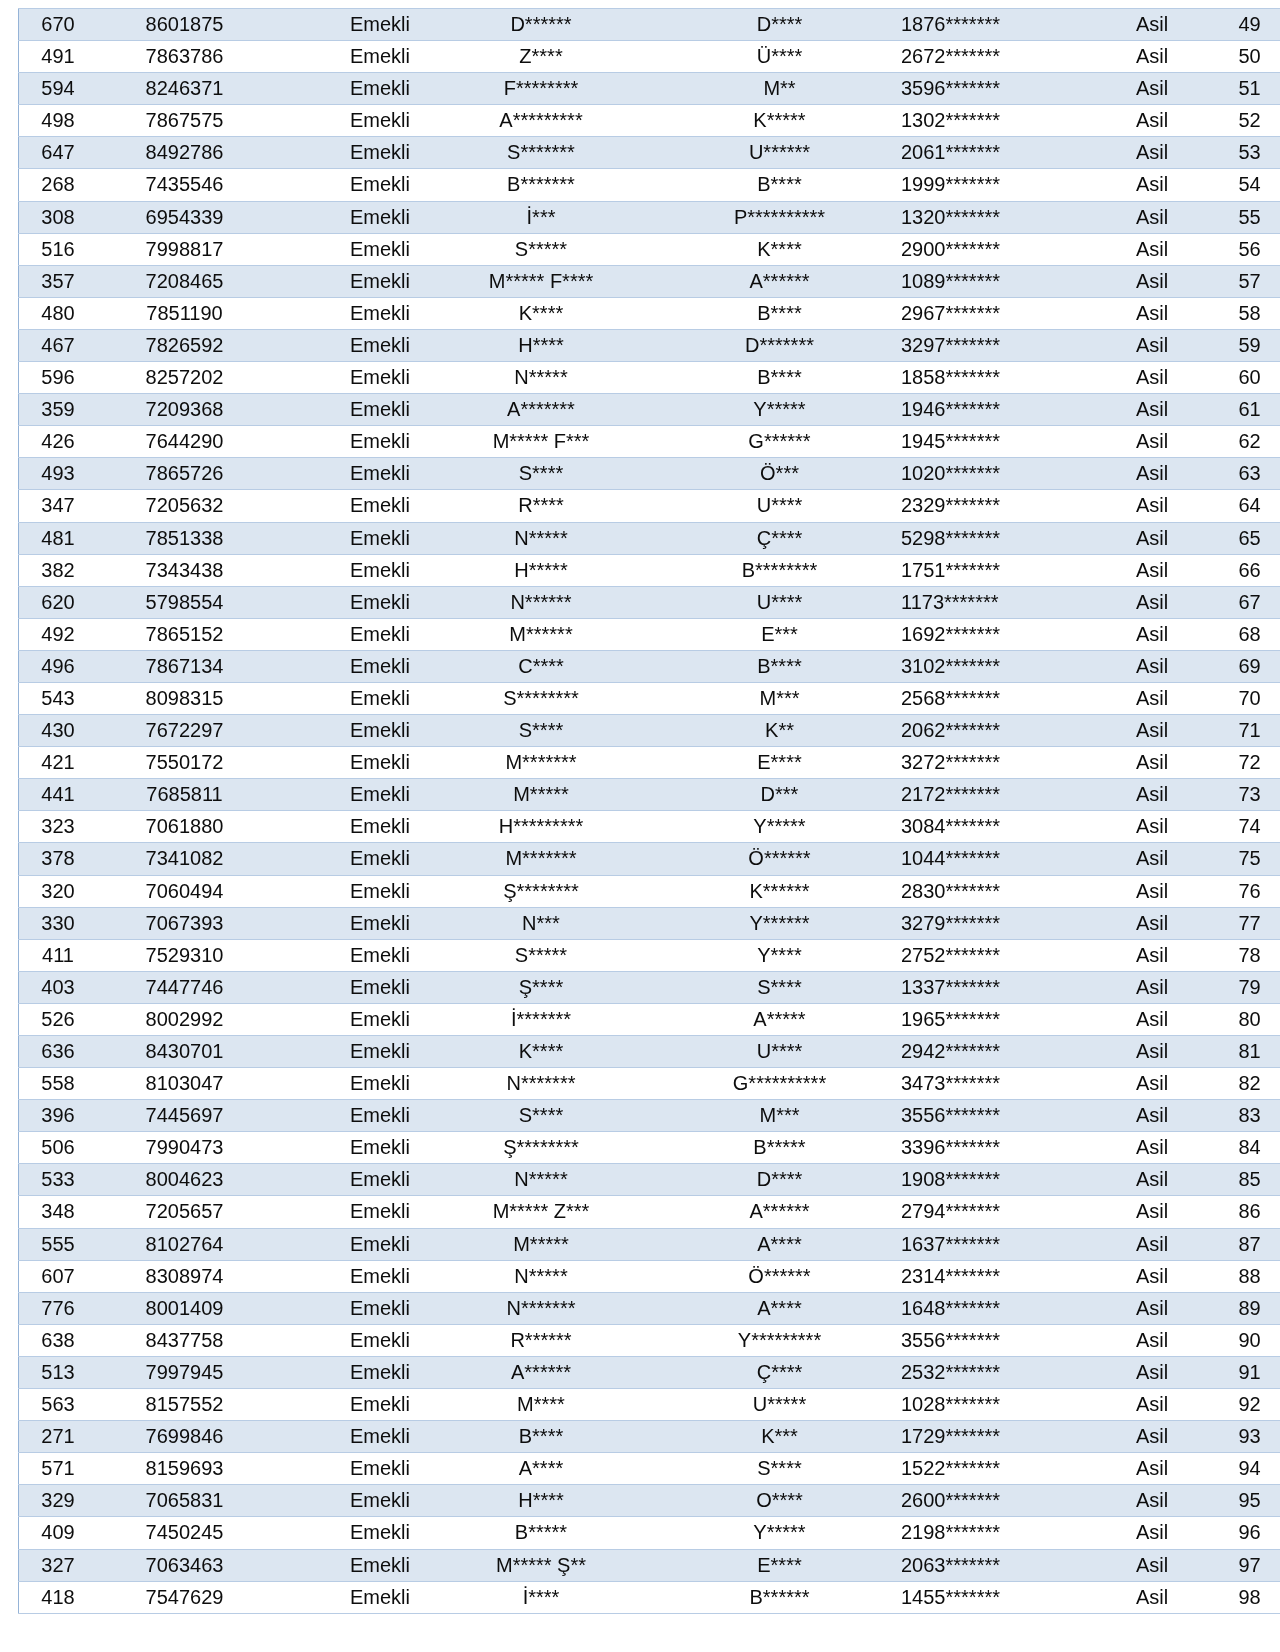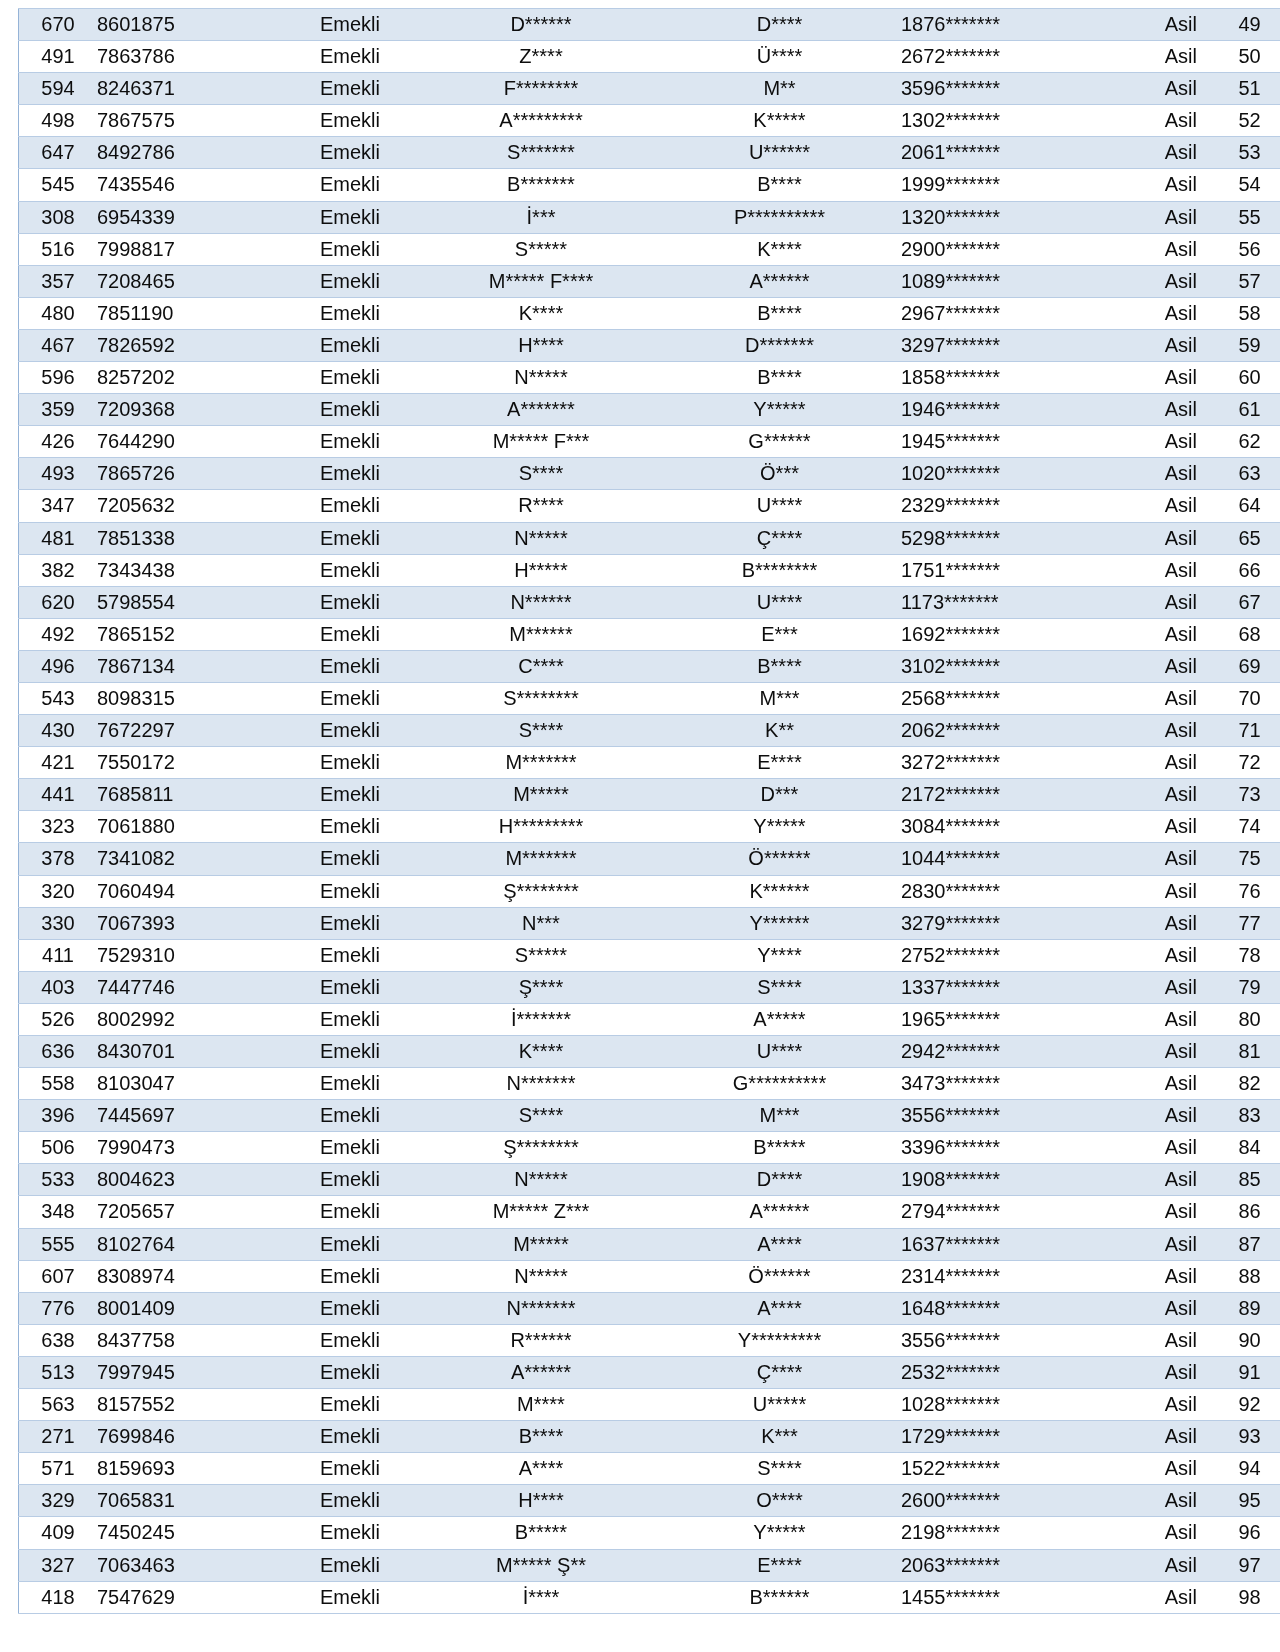--- a/index.html
+++ b/index.html
@@ -37,26 +37,26 @@
   }
   tr.band td { background: #dce6f1; }
   tr.plain td { background: #ffffff; }
 
   
   table.data-table td.c-sira { border-left: 1px solid #95b3d7; }
   table.data-table td.c-no   { border-right: 1px solid #95b3d7; }
 
   
   .c-sira  { width: 78px;  text-align: center; }
-  .c-sicil { width: 175px; text-align: left; }
-  .c-durum { width: 120px; text-align: center; padding-left: 18px !important; }
+  .c-sicil { width: 175px; text-align: center; }
+  .c-durum { width: 120px; text-align: right; padding-left: 18px !important; }
   .c-ad    { width: 262px; text-align: center; }
   .c-soyad { width: 215px; text-align: center; }
   .c-tc    { width: 200px; text-align: left; padding-left: 14px !important; }
-  .c-tip   { width: 90px;  text-align: right; padding-left: 6px !important; }
+  .c-tip   { width: 90px;  text-align: center; padding-left: 6px !important; }
   .c-no    { width: 105px; text-align: center; }
 </style>
 </head>
 <body>
 
 <div id="table-wrap">
   <table class="data-table">
     <tbody id="table-body">
         <tr class="band">
           <td class="c-sira">670</td>
@@ -102,21 +102,21 @@
           <td class="c-sira">647</td>
           <td class="c-sicil">8492786</td>
           <td class="c-durum">Emekli</td>
           <td class="c-ad">S*******</td>
           <td class="c-soyad">U******</td>
           <td class="c-tc">2061*******</td>
           <td class="c-tip">Asil</td>
           <td class="c-no">53</td>
         </tr>
         <tr class="plain">
-          <td class="c-sira">545</td>
+          <td class="c-sira">268</td>
           <td class="c-sicil">7435546</td>
           <td class="c-durum">Emekli</td>
           <td class="c-ad">B*******</td>
           <td class="c-soyad">B****</td>
           <td class="c-tc">1999*******</td>
           <td class="c-tip">Asil</td>
           <td class="c-no">54</td>
         </tr>
         <tr class="band">
           <td class="c-sira">308</td>

